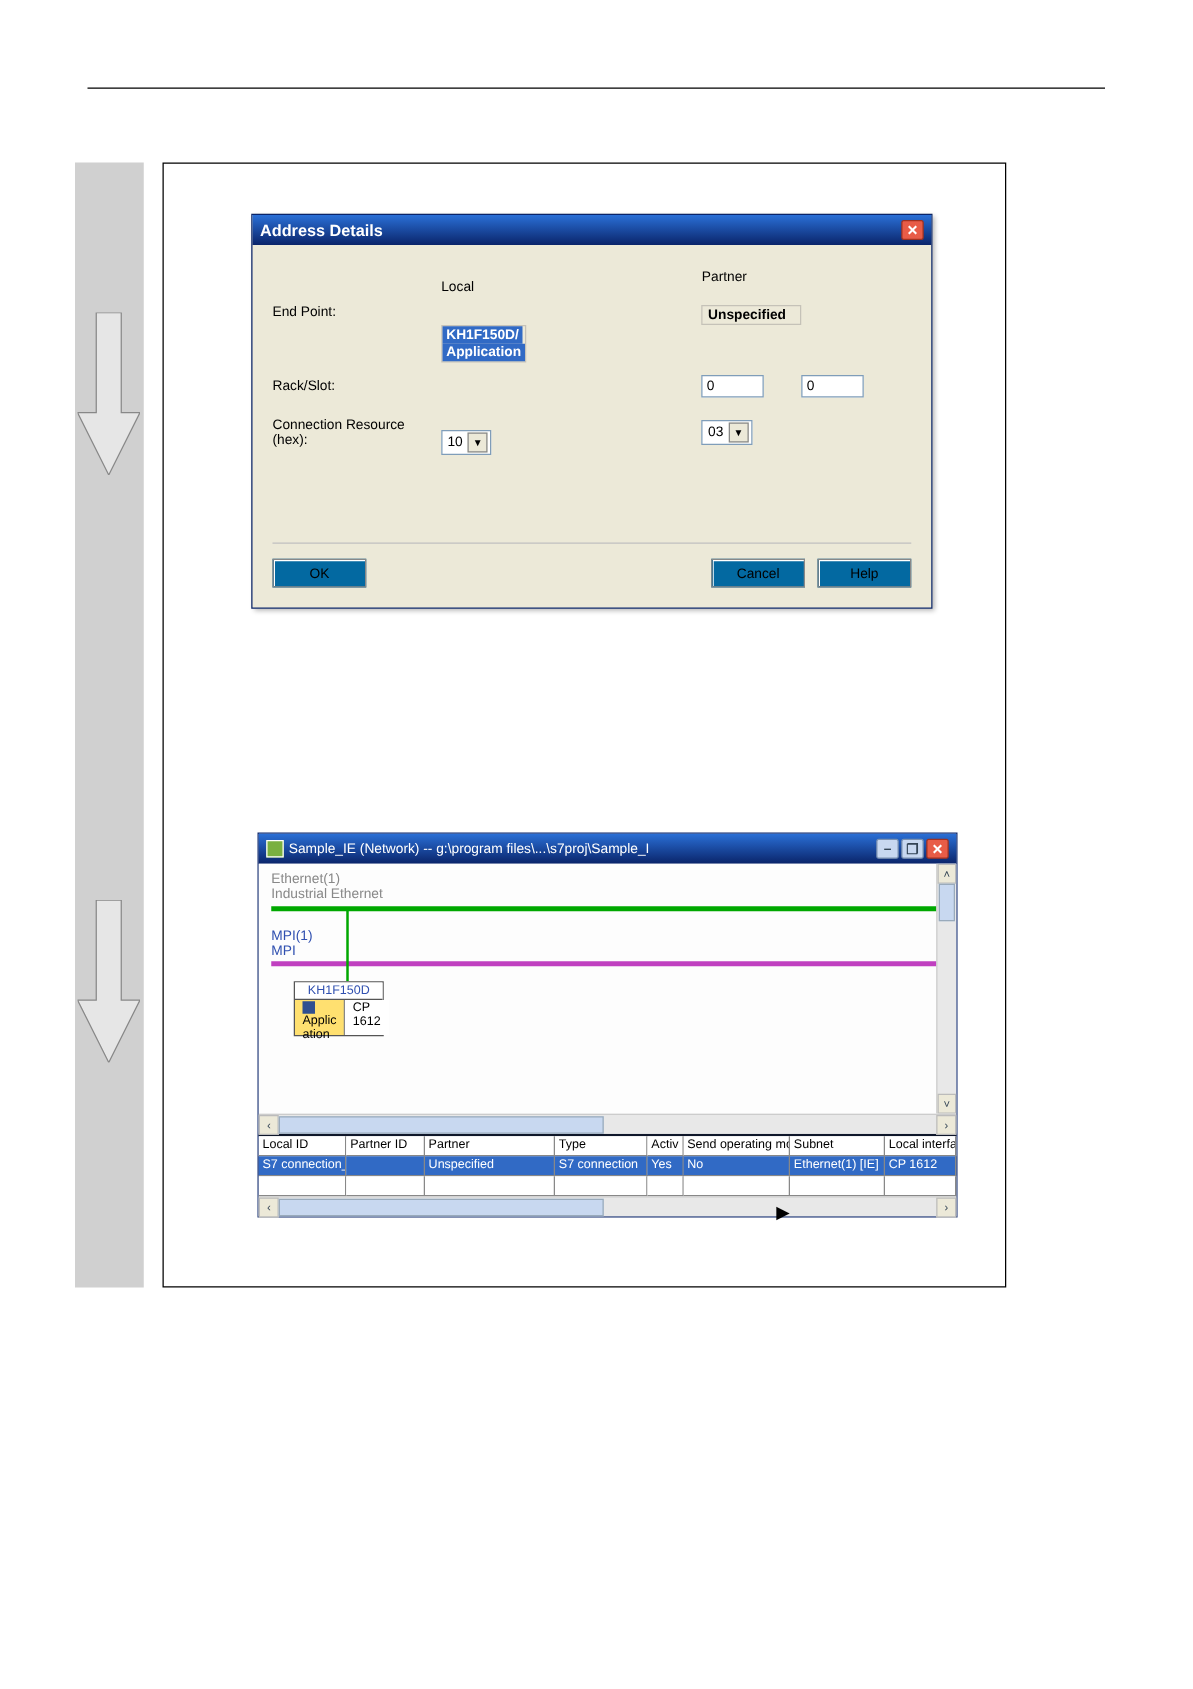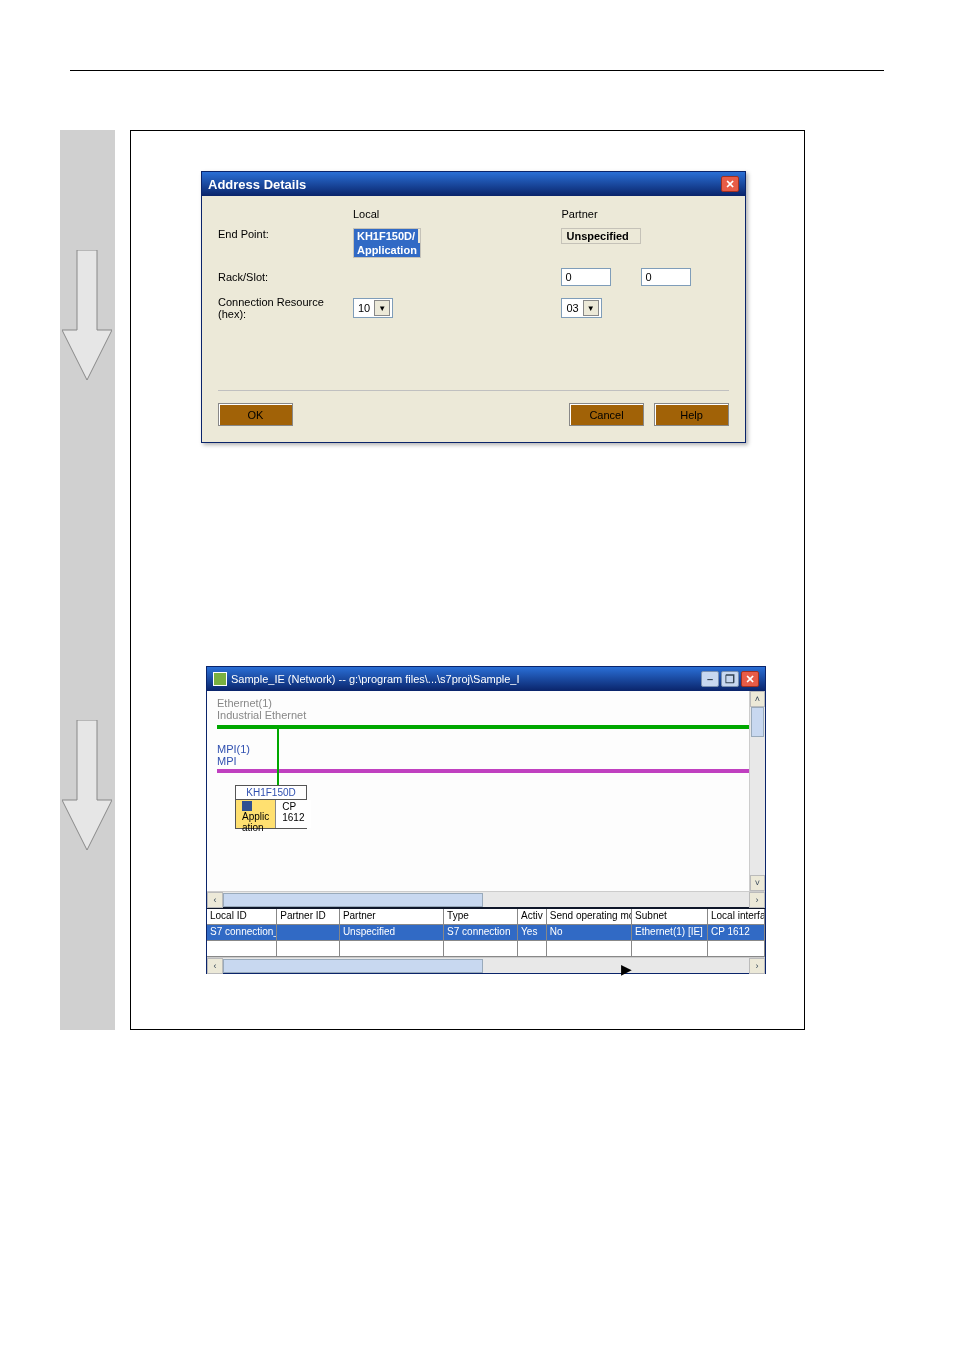--- a/index.html
+++ b/index.html
@@ -79,21 +79,21 @@
     color: #fff;
     font-weight: bold;
     font-size: 11px;
     border-radius: 2px;
   }
   .tbtn.min { background: #c8d8f0; color: #345; border-color: #7a90b0; }
   .tbtn.max { background: #c8d8f0; color: #345; border-color: #7a90b0; }
   .dlg-body { padding: 12px 16px 16px 16px; }
   .row { display: flex; align-items: center; margin-bottom: 10px; }
   .lbl { width: 145px; }
-  .col-local { width: 224px; }
+  .col-local { width: 224px; margin-top: 16px; }
   .col-partner { width: 180px; display:flex; gap:30px;}
   .hdr { color:#000; margin-bottom:8px; }
   .sel-text {
     background: #316ac5; color: #fff; padding: 1px 3px; display:inline-block;
   }
   .readonly {
     background: #ece9d8; border: 1px solid #c5c2b8;
     padding: 1px 4px; min-width: 60px; display:inline-block;
     color:#000;
     font-weight:bold;
@@ -115,21 +115,21 @@
   }
   .winselect .arrowbtn {
     width:16px;height:16px;background:#ece9d8;border:1px solid #888;margin-left:4px;
     display:flex;align-items:center;justify-content:center;font-size:8px;
   }
   .btnrow { display:flex; justify-content:space-between; margin-top: 20px; padding-top:12px; border-top:1px solid #c0c0c0;}
   .winbtn {
     min-width: 75px;
     height: 23px;
     border: 1px solid #888;
-    background: #a16207;
+    background: #0369a1;
     box-shadow: inset 1px 1px 0 #fff;
     font-size: 11px;
     padding: 0 10px;
     cursor: pointer;
   }
   
   .win2 {
     position: absolute;
     top: 535px;
     left: 75px;

